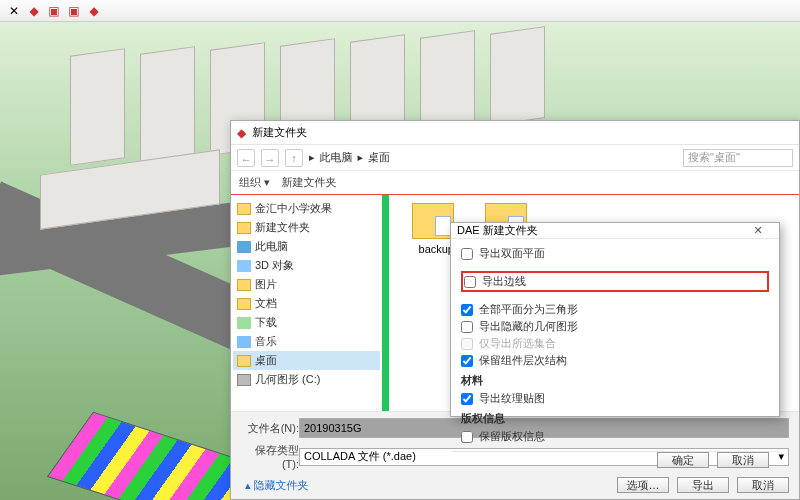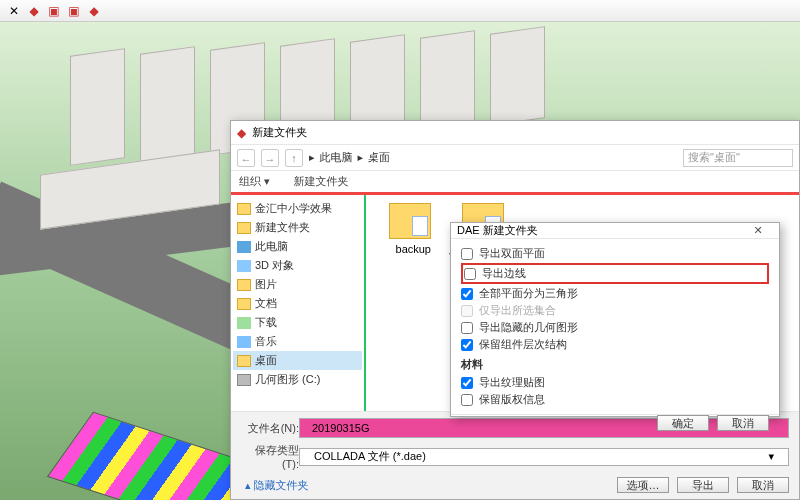--- a/index.html
+++ b/index.html
@@ -10,54 +10,54 @@
 .bldg{position:absolute;background:#e8e6e3;border:1px solid #b5b2ad;transform:skewY(-8deg)}
 .road{position:absolute;background:#787878}
 .color-build{position:absolute;width:190px;height:80px;bottom:-15px;left:70px;background:repeating-linear-gradient(90deg,#ff4fd8 0 14px,#2ad13b 14px 28px,#2a60ff 28px 42px,#fff23a 42px 56px);transform:skewY(18deg) skewX(-30deg);border:1px solid #555}
 .dlg-export{position:absolute;top:120px;left:230px;width:570px;height:380px;background:#fff;border:1px solid #a9a9a9;box-shadow:2px 2px 10px rgba(0,0,0,.25);display:flex;flex-direction:column}
 .dlg-title{height:24px;display:flex;align-items:center;padding:0 6px;gap:6px;border-bottom:1px solid #e6e6e6}
 .dlg-title .ico{color:#c33;font-size:12px}
 .dlg-nav{height:26px;display:flex;align-items:center;gap:6px;padding:0 6px;border-bottom:1px solid #e6e6e6;color:#555}
 .nav-btn{width:18px;height:18px;border:1px solid #ccc;border-radius:2px;display:flex;align-items:center;justify-content:center;color:#888}
 .crumb{flex:1;display:flex;align-items:center;gap:5px;color:#333}
 .search{width:110px;height:18px;border:1px solid #ccc;padding:0 4px;color:#999;display:flex;align-items:center}
-.dlg-tool{height:24px;display:flex;align-items:center;padding:0 8px;gap:24px;color:#444;border-bottom:3px solid #ef4444}
+.dlg-tool{height:24px;display:flex;align-items:center;padding:0 8px;gap:12px;color:#444;border-bottom:1px solid #ef4444}
 .dlg-body{flex:1;display:flex;min-height:0}
-.sidebar{width:135px;border-right:2px solid #22c55e;overflow:auto;padding:4px 2px}
+.sidebar{width:158px;border-right:7px solid #22c55e;overflow:auto;padding:4px 2px}
 .sb-item{display:flex;align-items:center;gap:4px;padding:2px 4px;white-space:nowrap;color:#333}
 .sb-item.sel{background:#cde6f7}
 .sb-ico{width:14px;height:12px;display:inline-block}
 .ico-folder{background:#ffd86b;border:1px solid #d6a832}
 .ico-pc{background:#5aa7e0}
 .ico-3d{background:#8bc8ff}
 .ico-drive{background:#bbb;border:1px solid #888}
 .ico-music{background:#7cc0ff}
 .ico-dl{background:#9de09d}
 .ico-vid{background:#c9a8ff}
 .filearea{flex:1;padding:8px 10px;display:flex;gap:18px;align-items:flex-start}
 .file{display:flex;flex-direction:column;align-items:flex-end;gap:4px;width:55px}
 .file .thumb{width:42px;height:36px;background:#ffd86b;border:1px solid #d6a832;position:relative}
 .file .thumb::after{content:"";position:absolute;right:2px;bottom:2px;width:14px;height:18px;background:#fff;border:1px solid #99b6e8}
 .dlg-bottom{border-top:1px solid #e6e6e6;background:#f2f2f2;padding:6px 10px;display:flex;flex-direction:column;gap:5px}
 .row{display:flex;align-items:center;}
 .row label{width:58px;text-align:right;color:#444}
-.field{flex:1;border:1px solid #abadb3;background:#ec4899;height:20px;padding:0 12px;display:flex;align-items:center}
-.combo{flex:1;border:1px solid #abadb3;background:#fff;height:18px;padding:0 14px;display:flex;align-items:center;justify-content:space-between}
+.field{flex:1;border:1px solid #abadb3;background:#a3a3a3;height:20px;padding:0 4px;display:flex;align-items:center}
+.combo{flex:1;border:1px solid #abadb3;background:#fff;height:18px;padding:0 4px;display:flex;align-items:center;justify-content:space-between}
 .btn{min-width:52px;height:16px;background:linear-gradient(#fefefe,#e5e5e5);border:1px solid #9a9a9a;display:flex;align-items:center;justify-content:center;color:#333}
 .btn-row{display:flex;gap:8px;justify-content:flex-end;padding-top:2px}
 .hide-folders{color:#2b6cc4;padding-left:4px}
 .dlg-options{position:absolute;top:222px;left:450px;width:330px;height:195px;background:#fff;border:1px solid #a9a9a9;box-shadow:3px 3px 10px rgba(0,0,0,.3);display:flex;flex-direction:column}
 .opt-title{height:22px;display:flex;align-items:center;justify-content:space-between;padding:0 6px;border-bottom:1px solid #e6e6e6}
 .opt-close{width:30px;text-align:center;color:#555}
 .opt-body{flex:1;padding:6px 10px;color:#333}
 .opt-h{font-weight:bold;margin:4px 0 2px}
 .chk{display:flex;align-items:center;gap:6px;padding:1px 0}
 .chk input{width:12px;height:12px}
 .chk.dis{color:#aaa}
-.highlight{border:2px solid #e03131;padding:0 1px;margin:1px 0}
+.highlight{border:2px solid #e03131;padding:0 1px;margin:9px 0}
 .opt-btns{height:30px;display:flex;align-items:center;justify-content:flex-end;gap:8px;padding:0 10px;border-top:1px solid #e6e6e6}
 </style>
 </head>
 <body>
 
 <div class="toolbar">
   <span class="tb-icon">✕</span>
   <span class="tb-icon" style="color:#c33">◆</span>
   <span class="tb-icon" style="color:#c33">▣</span>
   <span class="tb-icon" style="color:#c33">▣</span>
@@ -200,43 +200,44 @@
             <span>导出边线</span>
           </label>
         </div>
         <div>
           <label class="chk">
             <input type="checkbox" checked="" style="">
             <span>全部平面分为三角形</span>
           </label>
         </div>
         <div>
+          <label class="chk">
+            <input type="checkbox" style="">
+            <span>导出隐藏的几何图形</span>
+          </label>
+        </div>
+        <div>
           <label class="chk dis">
             <input type="checkbox" disabled="" style="">
             <span>仅导出所选集合</span>
-          </label>
-        </div>
-        <div>
-          <label class="chk">
-            <input type="checkbox" style="">
-            <span>导出隐藏的几何图形</span>
           </label>
         </div>
         <div>
           <label class="chk">
             <input type="checkbox" checked="" style="">
             <span>保留组件层次结构</span>
           </label>
         </div>
       </div>
     <div class="opt-h">材料</div>
     <label class="chk">
         <input type="checkbox" id="matc" checked="" style="">
         <span>导出纹理贴图</span>
       </label>
+    <div class="opt-h">版权信息</div>
     <label class="chk">
         <input type="checkbox" id="credc" style="">
         <span>保留版权信息</span>
       </label>
   </div>
   <div class="opt-btns">
     <div class="btn">确定</div>
     <div class="btn">取消</div>
   </div>
 </div>

